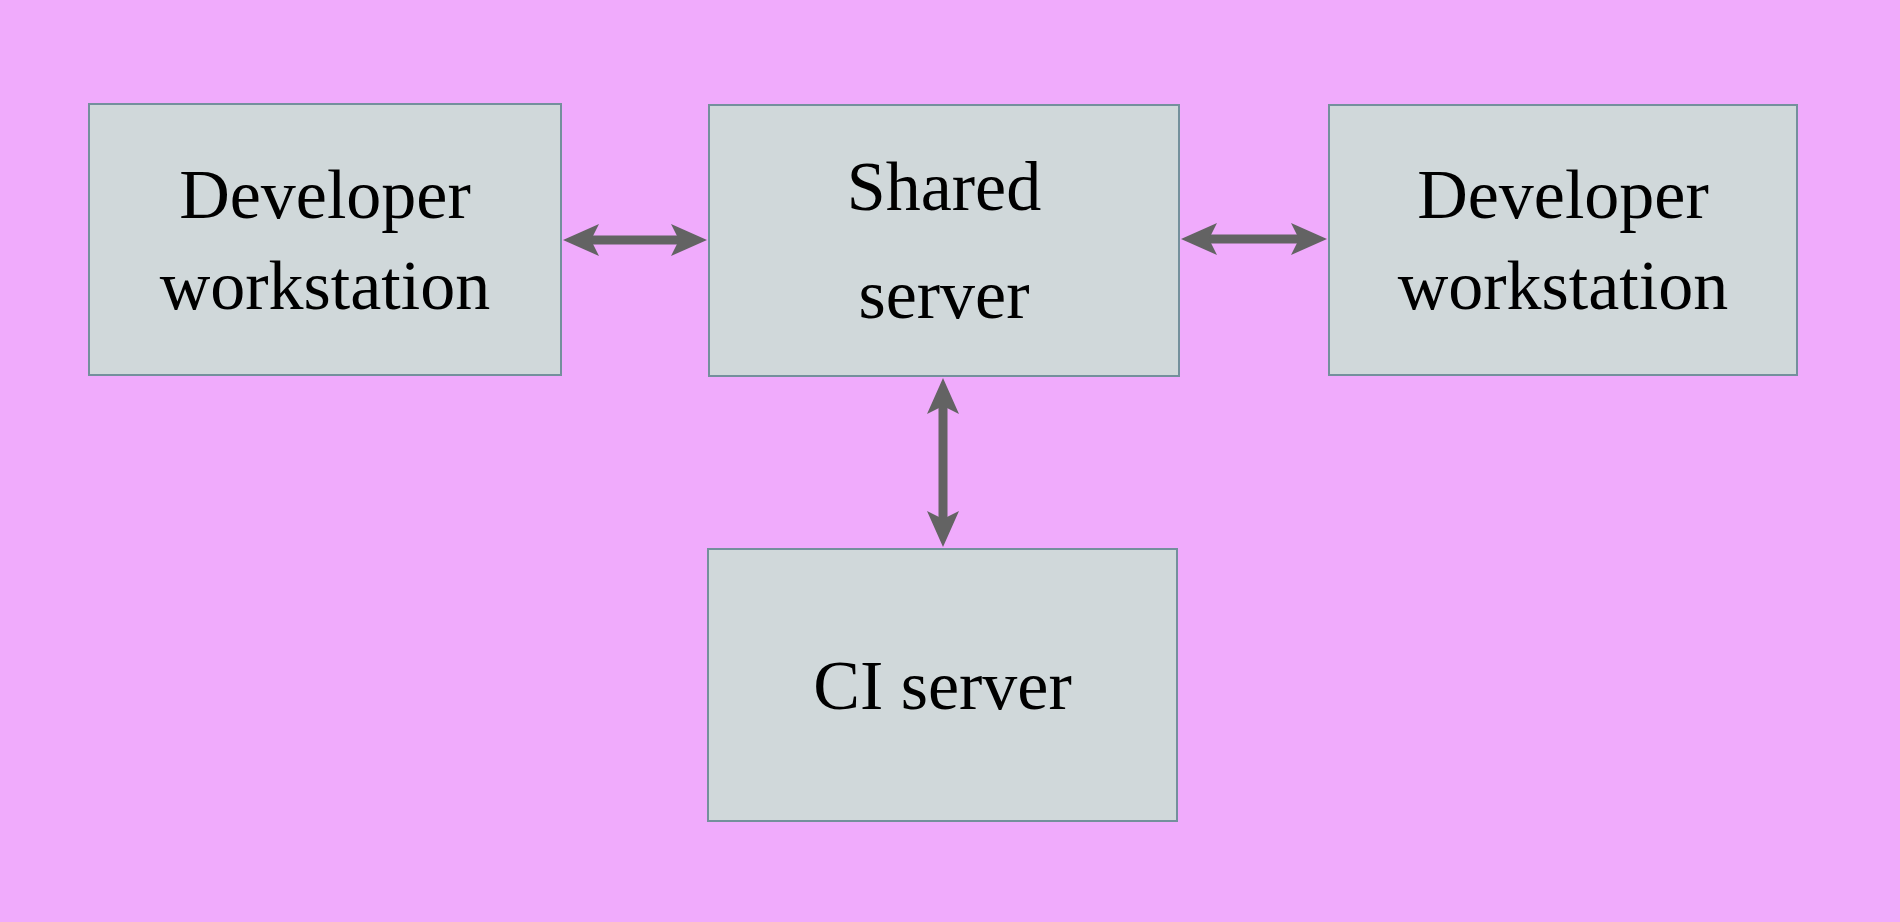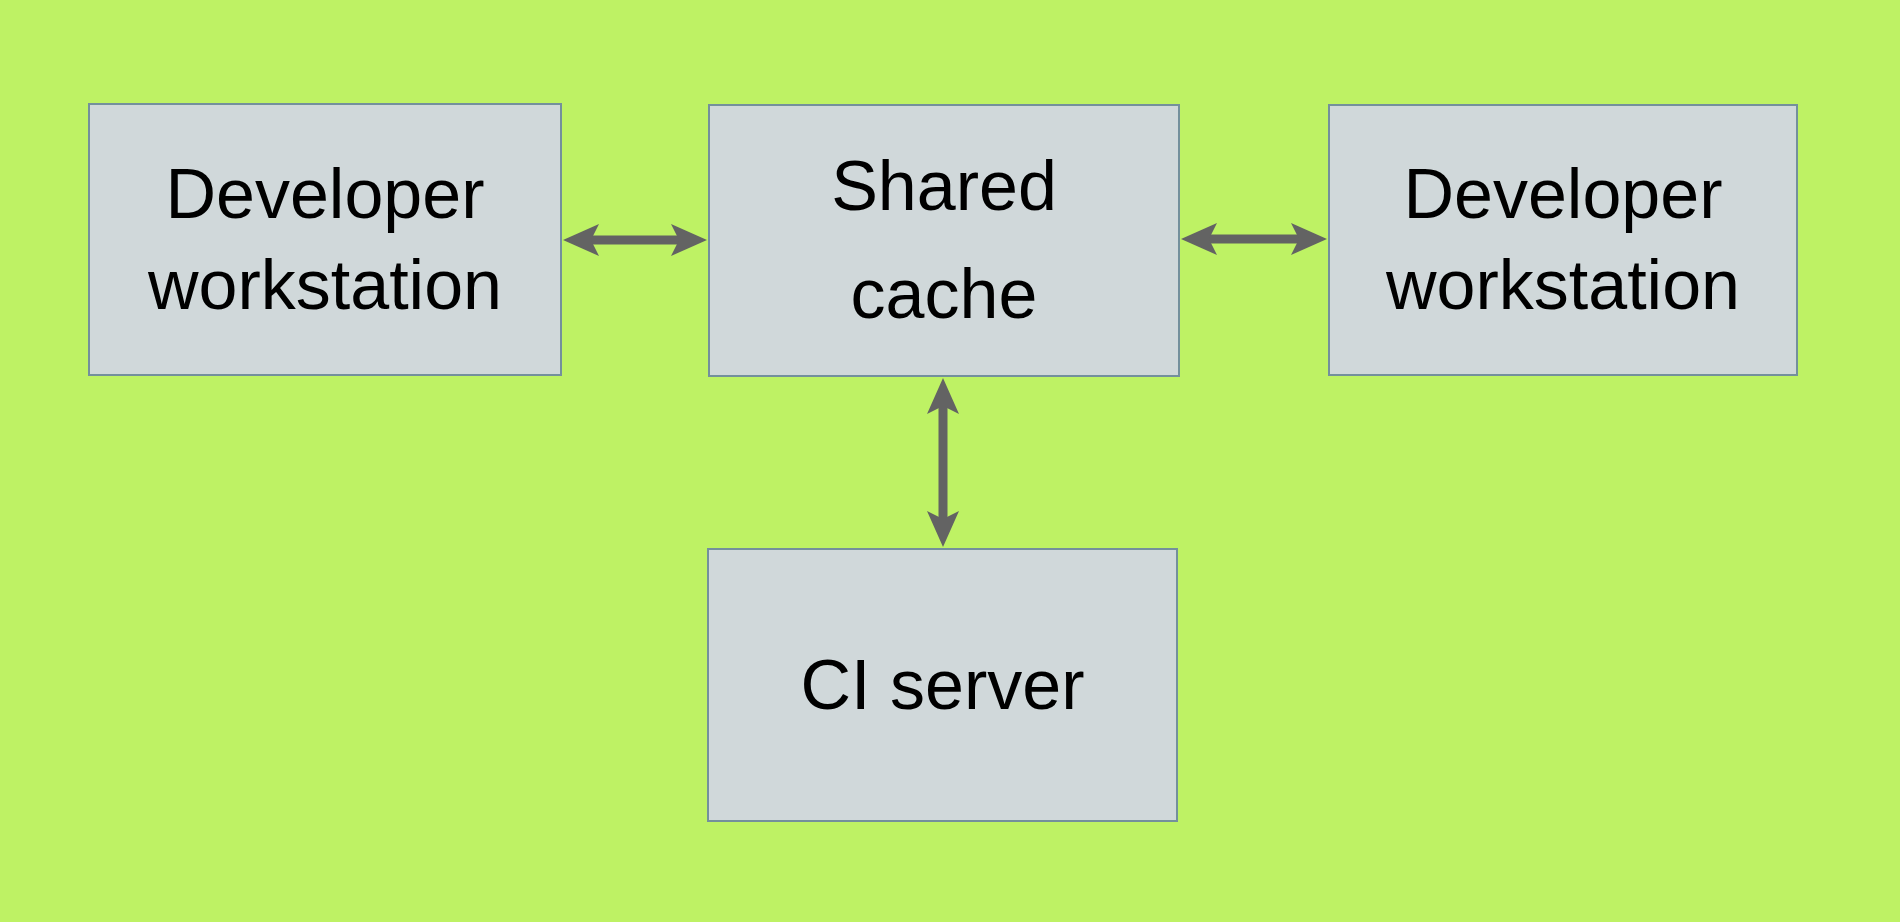--- a/index.html
+++ b/index.html
@@ -4,23 +4,23 @@
 <style>
   html, body {
     margin: 0;
     padding: 0;
     background: #ffffff;
   }
   .canvas {
     position: relative;
     width: 1900px;
     height: 922px;
-    background: #bef264;
+    background: #f0abfc;
     overflow: hidden;
-    font-family: Liberation Sans, sans-serif;
+    font-family: Liberation Serif, serif;
   }
   .node {
     position: absolute;
     background: #d0d8da;
     border: 2px solid #74909c;
     box-sizing: border-box;
     display: flex;
     flex-direction: column;
     align-items: center;
     justify-content: center;
@@ -56,21 +56,21 @@
 
 <div class="canvas">
 
   <div class="node" id="node-dev-left">
     <span class="line">Developer</span>
     <span class="line">workstation</span>
   </div>
 
   <div class="node" id="node-cache">
     <span class="line">Shared</span>
-    <span class="line">cache</span>
+    <span class="line">server</span>
   </div>
 
   <div class="node" id="node-dev-right">
     <span class="line">Developer</span>
     <span class="line">workstation</span>
   </div>
 
   <div class="node" id="node-ci">
     <span class="line">CI server</span>
   </div>

